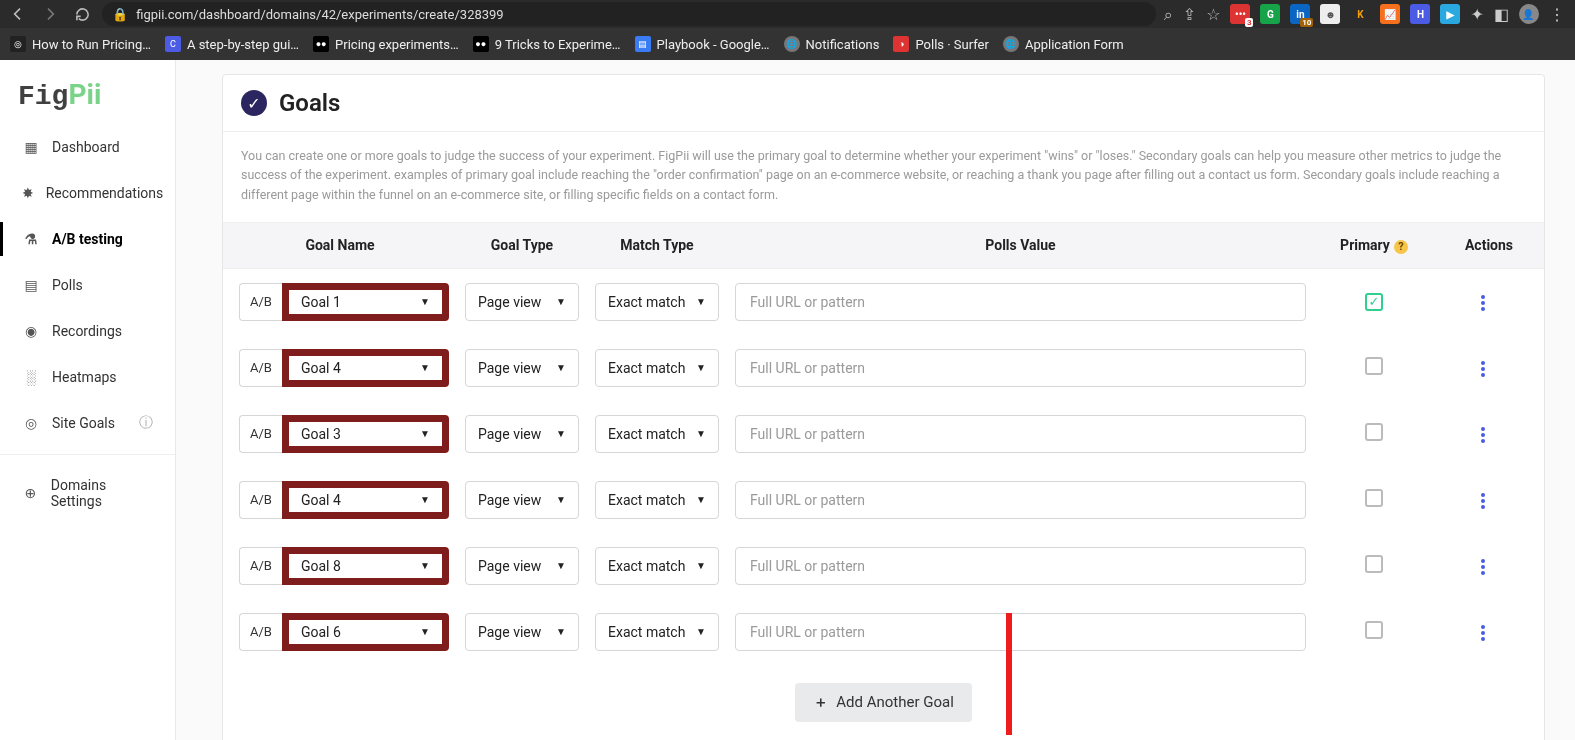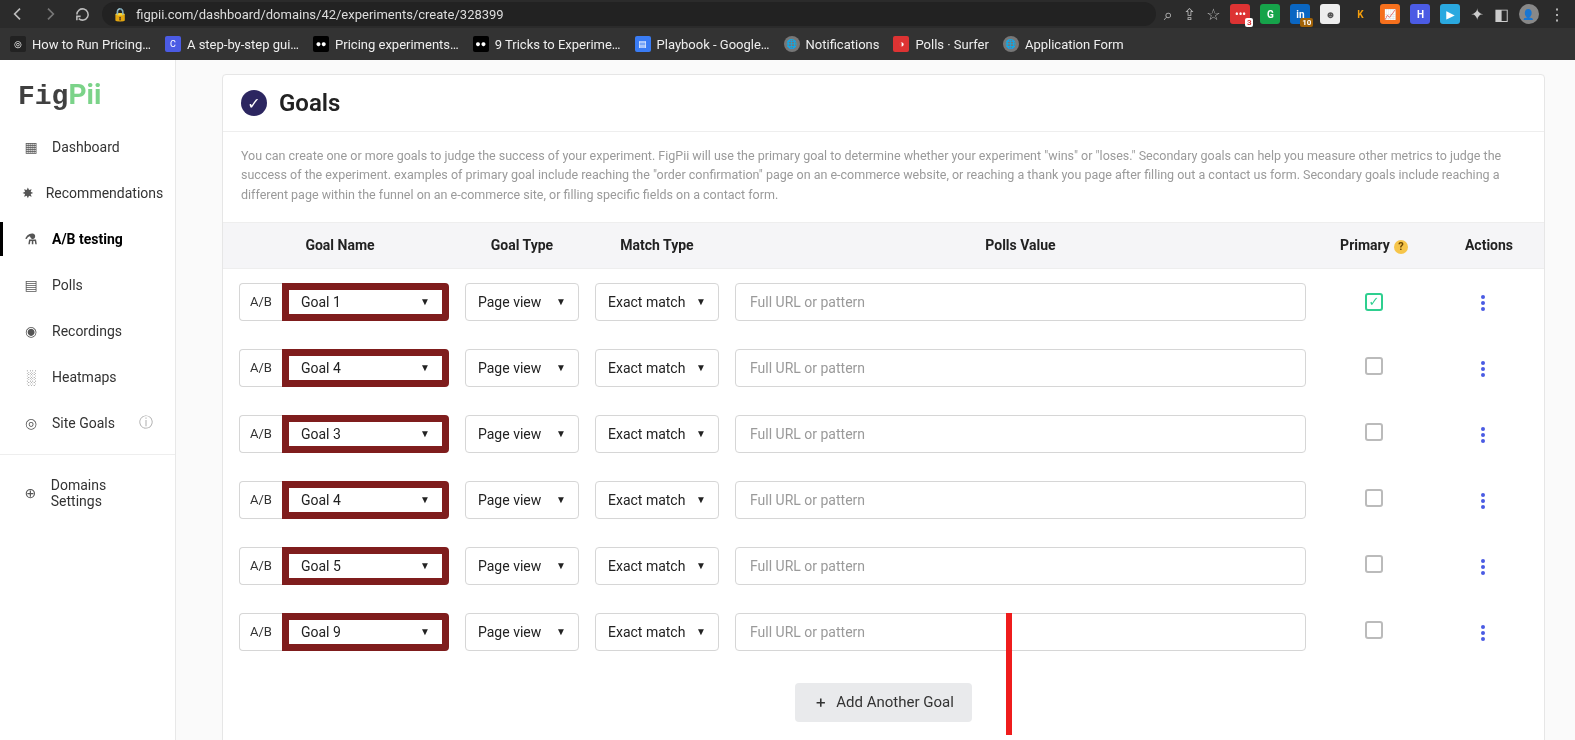--- a/index.html
+++ b/index.html
@@ -347,21 +347,21 @@
                   <span></span>
                   <span></span>
                   <span></span>
                 </span></td>
             </tr>
             <tr>
     <td>
       <div class="goal-name">
         <div class="ab-chip">A/B</div>
         <div class="name-drop">
-                    <span>Goal 5</span>
+                    <span>Goal 8</span>
                     <span class="chev">▼</span>
                   </div>
       </div>
     </td>
     <td>
                 <div class="drop">
                   <span>Page view</span>
                   <span class="chev">▼</span>
                 </div>
               </td>
@@ -379,21 +379,21 @@
                   <span></span>
                   <span></span>
                   <span></span>
                 </span></td>
             </tr>
             <tr>
     <td>
       <div class="goal-name">
         <div class="ab-chip">A/B</div>
         <div class="name-drop">
-                    <span>Goal 9</span>
+                    <span>Goal 6</span>
                     <span class="chev">▼</span>
                   </div>
       </div>
     </td>
     <td>
                 <div class="drop">
                   <span>Page view</span>
                   <span class="chev">▼</span>
                 </div>
               </td>

